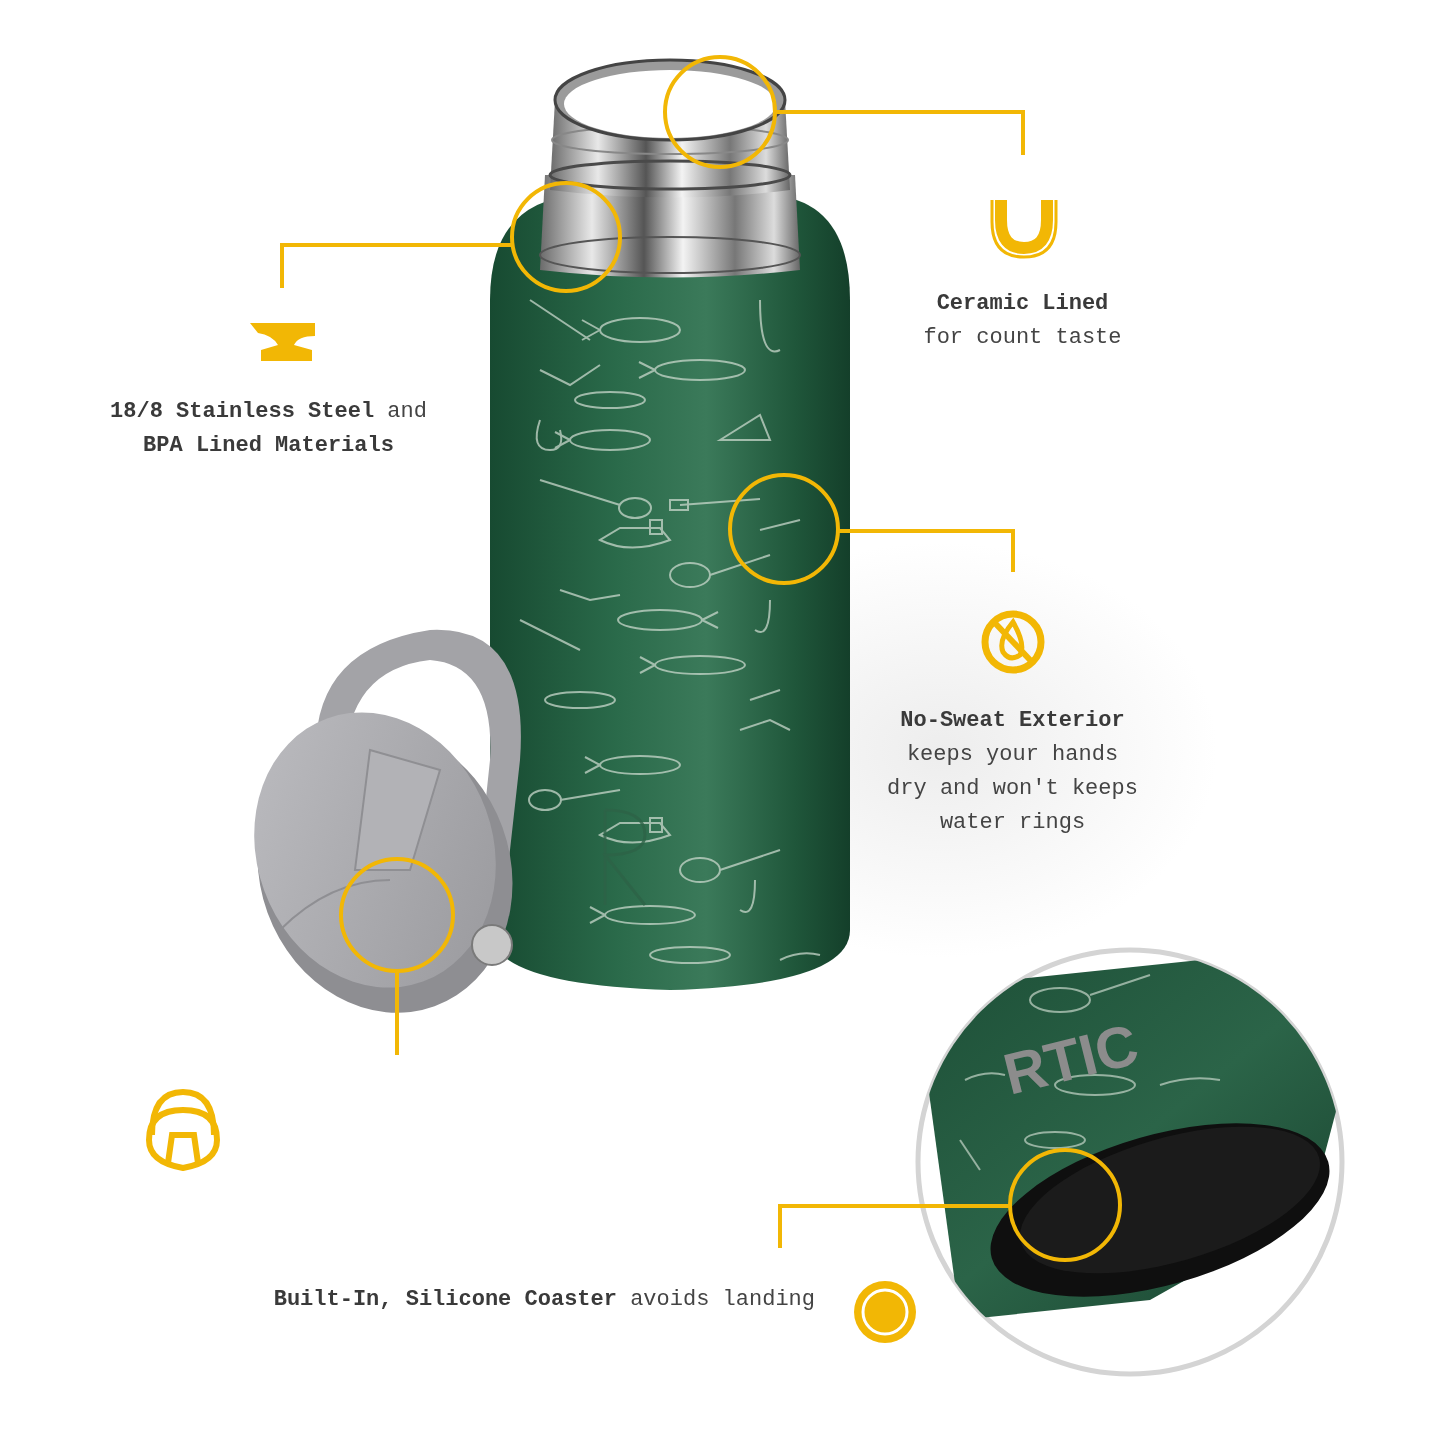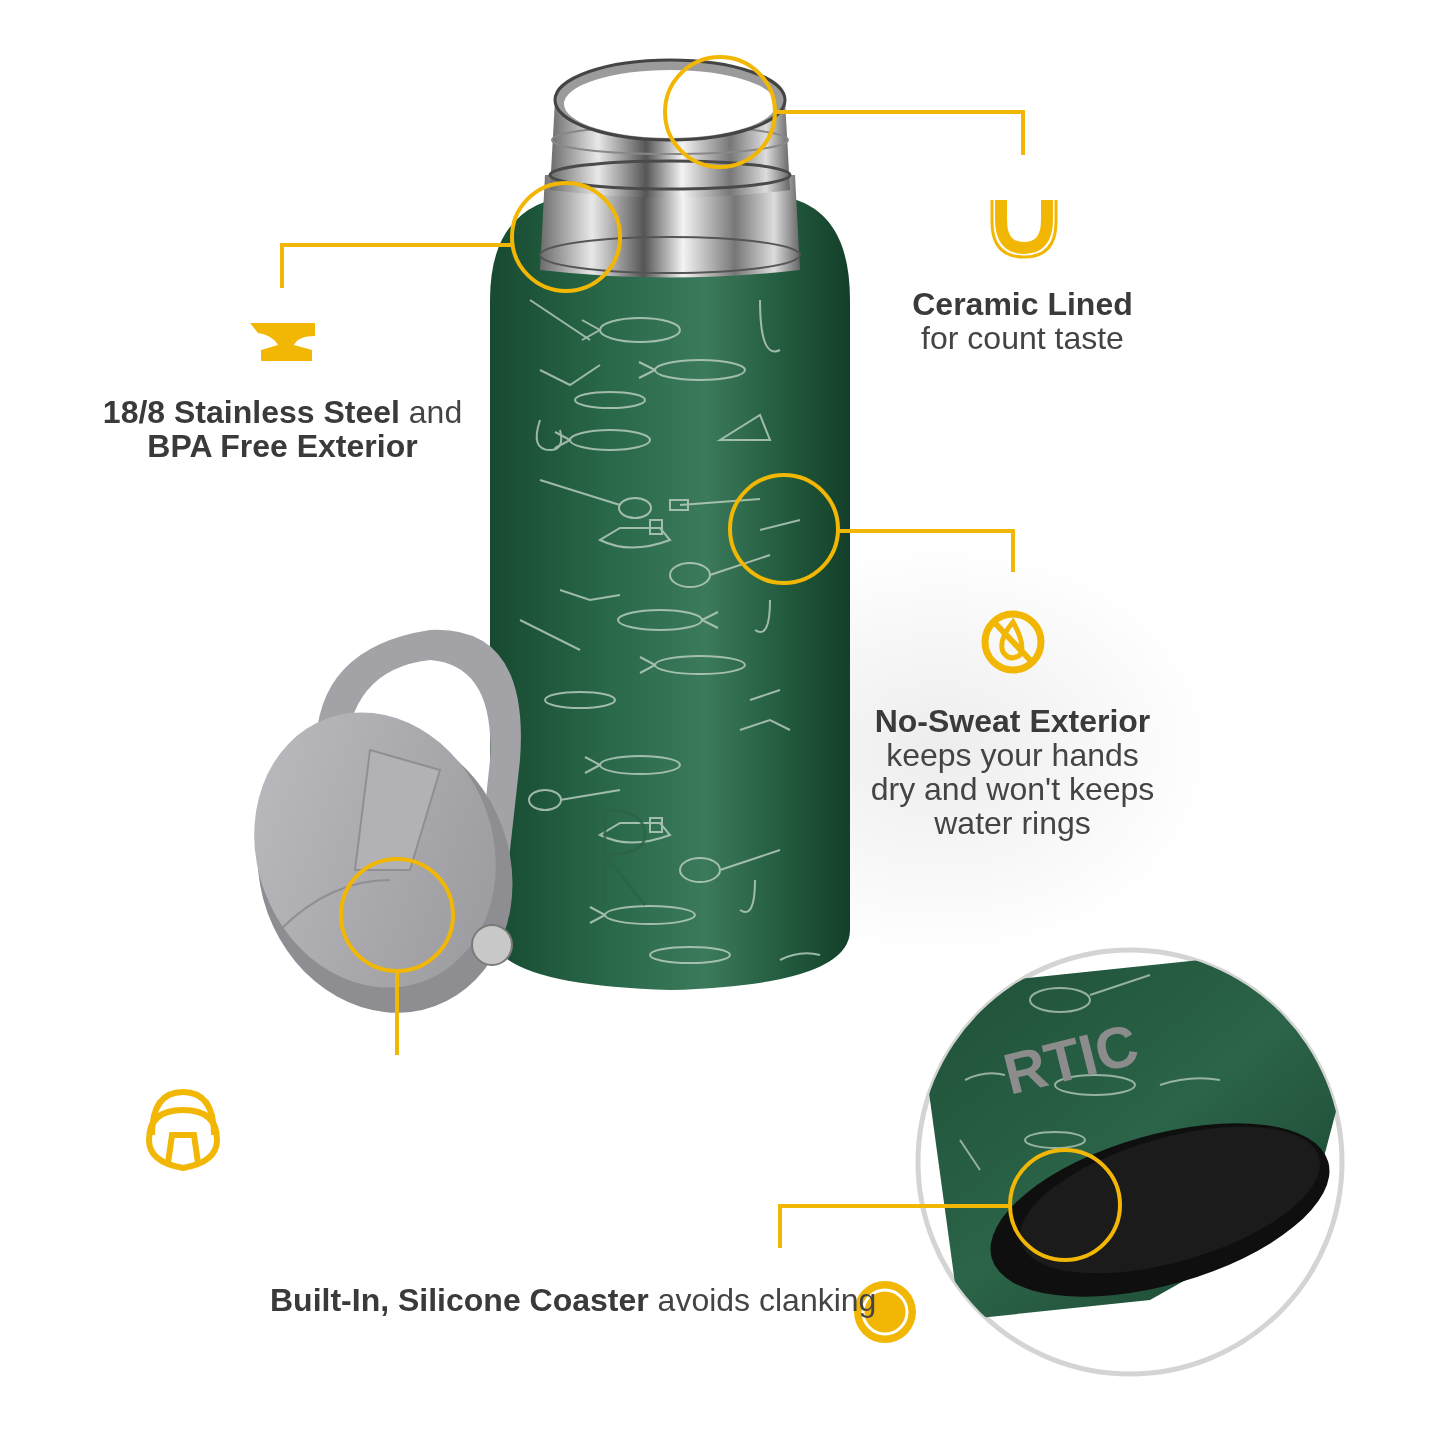--- a/index.html
+++ b/index.html
@@ -2,21 +2,21 @@
 <html><head>
   <meta charset="utf-8">
   <style>
     html, body { margin: 0; padding: 0; background: #ffffff; }
     body { width: 1445px; height: 1445px; position: relative; overflow: hidden;
            font-family: "Liberation Sans", "DejaVu Sans", sans-serif; color: #3d3d3d; }
     .stage { position: absolute; inset: 0; }
     .shade { position: absolute; left: 820px; top: 540px; width: 400px; height: 420px;
              background: radial-gradient(ellipse at 30% 50%, rgba(225,225,225,0.6), rgba(255,255,255,0) 70%); }
     svg.art { position: absolute; left: 0; top: 0; }
-    .feature { position: absolute; font-size: 32px; line-height: 34px; color: #444; }
+    .feature { position: absolute; font-size: 22px; line-height: 34px; color: #444; font-family: Liberation Mono, monospace; }
     .feature b { font-weight: 700; color: #3a3a3a; }
     .center { text-align: center; }
     .right { text-align: right; }
     .left { text-align: left; }
     .line { display: block; white-space: nowrap; }
   </style>
 </head>
 <body>
 
 <div class="stage">
@@ -188,29 +188,29 @@
       <circle cx="885" cy="1312" r="31" fill="#f2b705"></circle>
       <circle cx="885" cy="1312" r="22" fill="none" stroke="#ffffff" stroke-width="3"></circle>
     </g>
   </svg>
 
   <div class="feature center" style="left:905px; top:287px; width:235px;">
     <span class="line"><b>Ceramic Lined</b></span>
     <span class="line">for count taste</span>
   </div>
 
-  <div class="feature center" style="left:100px; top:395px; width:365px;">
+  <div class="feature center" style="left:86px; top:395px; width:365px;">
     <span class="line"><b>18/8 Stainless Steel</b><span> and</span></span>
-    <span class="line"><b>BPA Free Exterior</b></span>
+    <span class="line"><b>BPA Lined Materials</b></span>
   </div>
 
   <div class="feature center" style="left:870px; top:704px; width:285px;">
     <span class="line"><b>No-Sweat Exterior</b></span>
     <span class="line">keeps your hands</span>
     <span class="line">dry and won't keeps</span>
     <span class="line">water rings</span>
   </div>
 
 
   <div class="feature right" style="left:270px; top:1283px; width:545px;">
-    <span class="line"><b>Built-In, Silicone Coaster</b><span> avoids clanking</span></span>
+    <span class="line"><b>Built-In, Silicone Coaster</b><span> avoids landing</span></span>
   </div>
 </div>
 
 </body></html>

